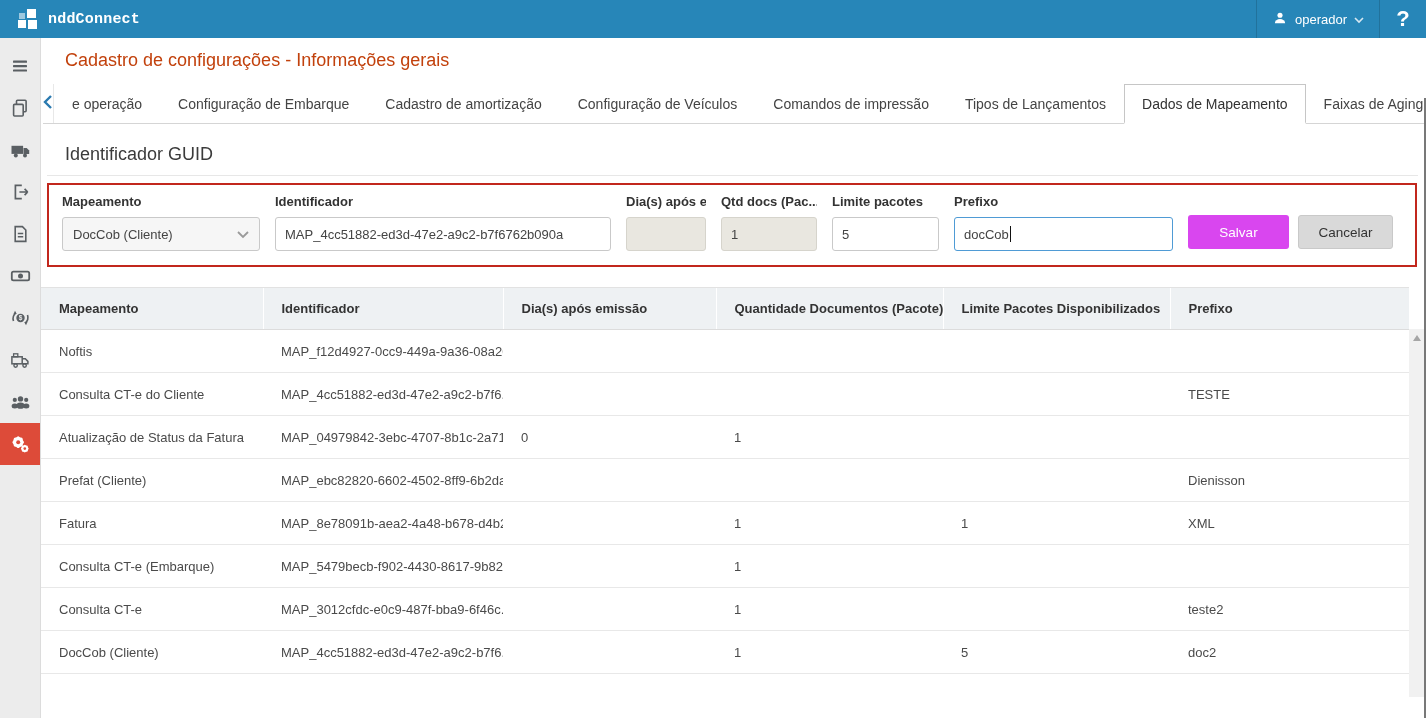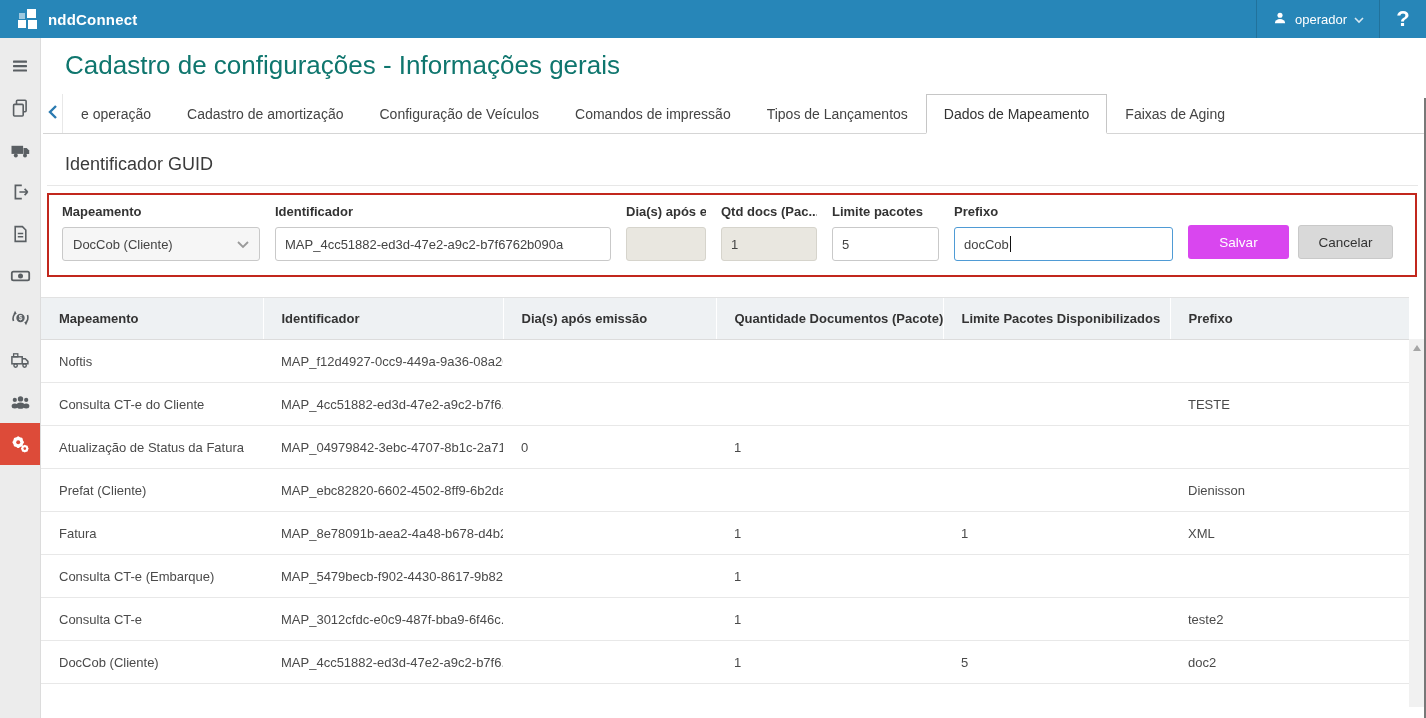--- a/index.html
+++ b/index.html
@@ -11,21 +11,21 @@
     overflow: hidden;
     color: #444;
   }
 
   
   .topbar {
     position: absolute; left: 0; top: 0; width: 100%; height: 38px;
     background: #2786b8; color: #fff;
     display: flex; align-items: center; justify-content: space-between;
   }
-  .brand { display: flex; align-items: center; gap: 8px; padding-left: 18px; }
+  .brand { display: flex; align-items: center; gap: 8px; padding-left: 18px; font-family: Liberation Mono, monospace; }
   .logo { position: relative; width: 22px; height: 21px; flex: 0 0 auto; }
   .logo i { position: absolute; display: block; background: #fff; }
   .logo .s1 { left: 1px; top: 4px; width: 6px; height: 6px; background: rgba(255,255,255,.55); }
   .logo .s2 { left: 9px; top: 0; width: 9px; height: 9px; }
   .logo .s3 { left: 0; top: 11px; width: 8px; height: 8px; }
   .logo .s4 { left: 10px; top: 11px; width: 9px; height: 9px; }
   .brand-text { font-weight: bold; font-size: 15px; letter-spacing: .2px; }
   .topbar-right { display: flex; align-items: stretch; height: 100%; }
   .user-menu {
     display: flex; align-items: center; gap: 7px; padding: 8px 15px;
@@ -45,21 +45,21 @@
   .sb-item {
     --sb-bg: #ececec;
     height: 42px; display: flex; align-items: center; justify-content: center;
     color: #5a5f63; cursor: pointer;
   }
   .sb-item.active { --sb-bg: #dd4b39; background: #dd4b39; color: #fff; }
   .sb-item svg { display: block; }
 
   
   .main { position: absolute; left: 41px; top: 38px; right: 0; bottom: 0; background: #fff; overflow: hidden; }
-  .page-title { margin: 12px 0 0 24px; font-size: 26px; font-weight: 400; color: #0f766e; }
+  .page-title { margin: 12px 0 0 24px; font-size: 18px; font-weight: 400; color: #c2410c; }
   .page-subtitle { margin: 5px 0 0 24px; font-size: 12px; color: #a3a3a3; }
 
   
   .tabbar {
     display: flex; align-items: stretch; height: 40px; margin: 13px 2px 0 2px;
     border-bottom: 1px solid #d5d5d5; font-size: 14px; color: #444;
   }
   .tab-scroll { width: 20px; display: flex; align-items: center; justify-content: center; cursor: pointer; }
   .tab-scroll.left  { border-right: 1px solid #e8e8e8; }
   .tabs { display: flex; }
@@ -270,20 +270,21 @@
   <div class="tabbar">
     <div class="tab-scroll left">
       <span>
         <svg width="10" height="14" viewBox="0 0 10 14">
             <path d="M8 1 2 7l6 6" fill="none" stroke="#2a7ab0" stroke-width="2.4"></path>
           </svg>
       </span>
     </div>
     <div class="tabs" id="tabs">
         <div class="tab">e operação</div>
+        <div class="tab">Configuração de Embarque</div>
         <div class="tab">Cadastro de amortização</div>
         <div class="tab">Configuração de Veículos</div>
         <div class="tab">Comandos de impressão</div>
         <div class="tab">Tipos de Lançamentos</div>
         <div class="tab active">Dados de Mapeamento</div>
         <div class="tab">Faixas de Aging</div>
       </div>
 
   </div>
 

